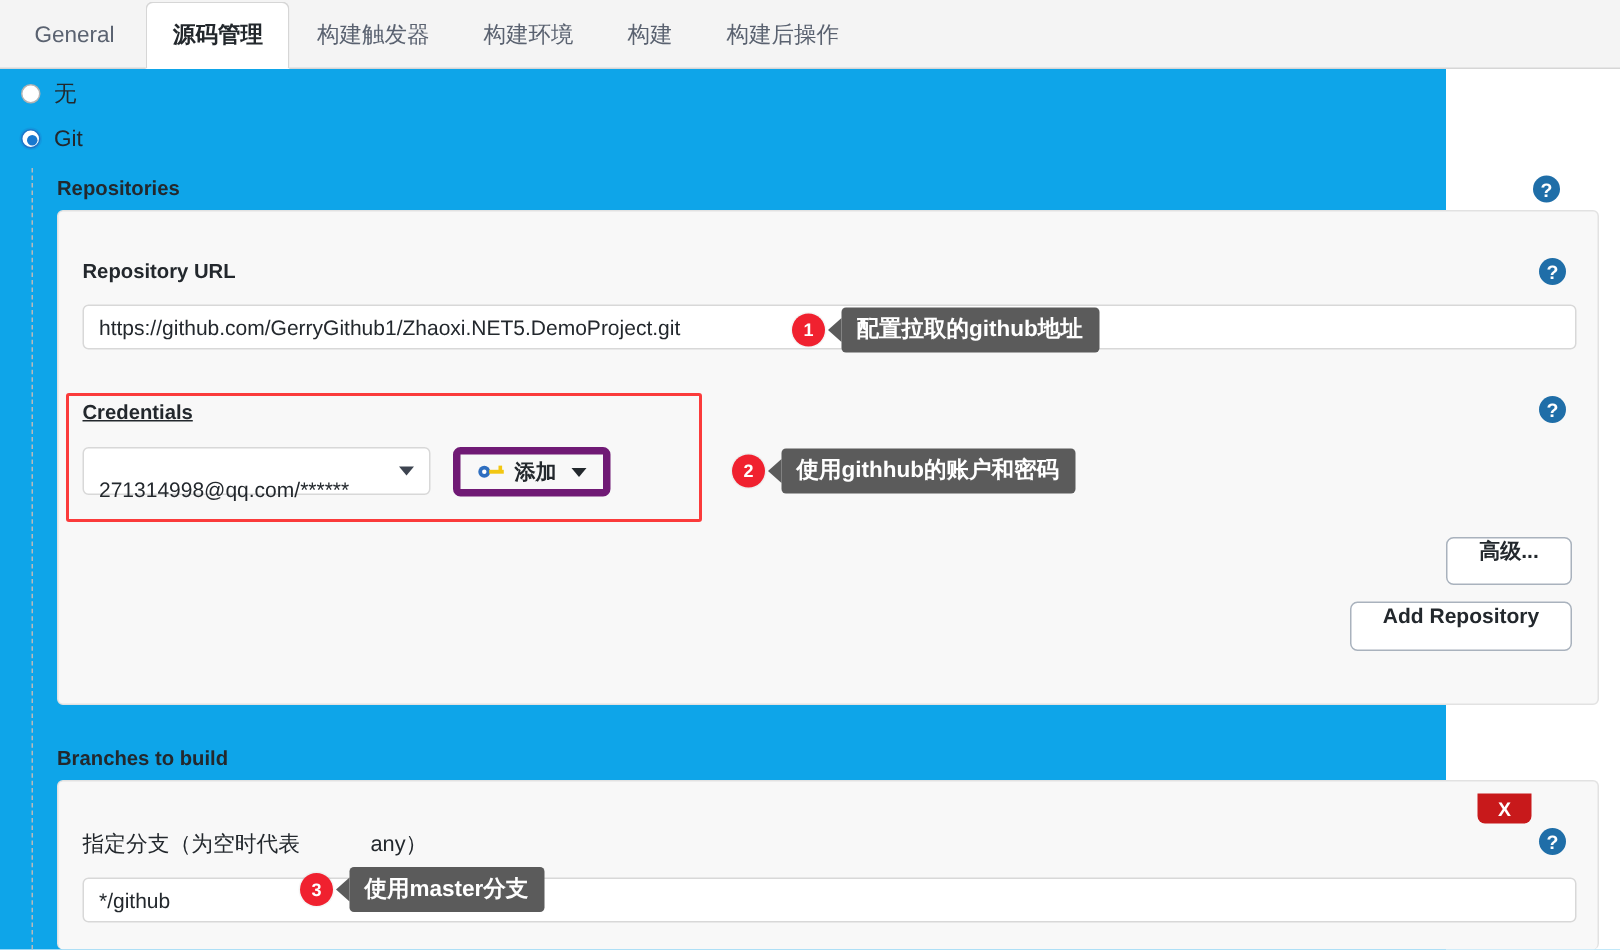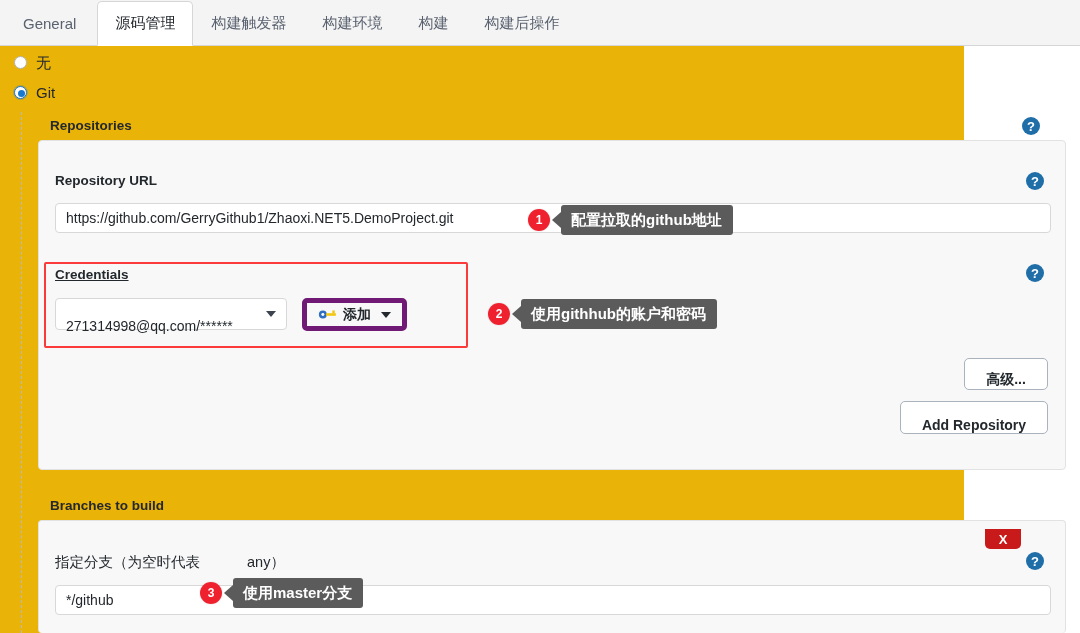--- a/index.html
+++ b/index.html
@@ -5,21 +5,21 @@
   * { box-sizing: border-box; }
   html, body {
     margin: 0; padding: 0;
     width: 1080px; height: 633px;
     overflow: hidden;
     background: #ffffff;
     font-family: "Liberation Sans", "DejaVu Sans", sans-serif;
     -webkit-font-smoothing: antialiased;
   }
 
-  #app { position: relative; width: 964px; height: 633px; background:#eab308; }
+  #app { position: relative; width: 964px; height: 633px; background:#0ea5e9; }
 
   
   .tabbar {
     position: absolute; left:0; top:0; width:1080px; height:46px;
     background:#f4f4f4;
     border-bottom:1px solid #d6d6d6;
     display:flex; align-items:flex-end;
   }
   .tab {
     height:45px;
@@ -31,21 +31,21 @@
     border:1px solid transparent;
     border-bottom:none;
     cursor:pointer;
     white-space:nowrap;
     position:relative;
   }
   .tab.first { padding-left:22px; padding-right:20px; }
   .tab.active {
     background:#ffffff;
     color:#23282d;
-    font-weight:normal;
+    font-weight:bold;
     border:1px solid #d6d6d6;
     border-bottom:1px solid #ffffff;
     border-top-left-radius:5px;
     border-top-right-radius:5px;
     margin-bottom:-1px;
     height:45px;
     z-index:3;
   }
 
   
@@ -76,21 +76,21 @@
   
   .dashed-guide {
     position:absolute; left:21px; top:112px;
     width:0; height:521px;
     border-left:1px dashed #b9b9b9;
   }
 
   
   .section-head {
     position:absolute;
-    font-size:13.5px; font-weight:bold; color:#23282d;margin-left:12px;
+    font-size:13.5px; font-weight:bold; color:#23282d;
   }
   #head-repositories { left:38px; top:118px; }
   #head-branches     { left:38px; top:498px; }
 
   
   .panel {
     position:absolute;
     background:#f8f8f8;
     border:1px solid #e2e2e2;
     border-radius:4px;
@@ -166,21 +166,21 @@
   }
   .key-icon { width:19px; height:13px; flex:none; }
   .add-btn .caret-dn { border-top-color:#23282d; margin-left:4px; }
 
   
   .btn-plain {
     position:absolute;
     background:#ffffff;
     border:1px solid #a9b2bd;
     border-radius:5px;
-    display:flex; align-items:flex-end; justify-content:center;
+    display:flex; align-items:flex-start; justify-content:center;
     font-size:14px; font-weight:bold; color:#23282d;
     cursor:pointer;
   }
   #btn-advanced    { left:964px; top:358px; width:84px;  height:32px; }
   #btn-add-repo    { left:900px; top:401px; width:148px; height:33px; }
 
   
   .help-icon {
     position:absolute;
     width:18px; height:18px; border-radius:50%;

